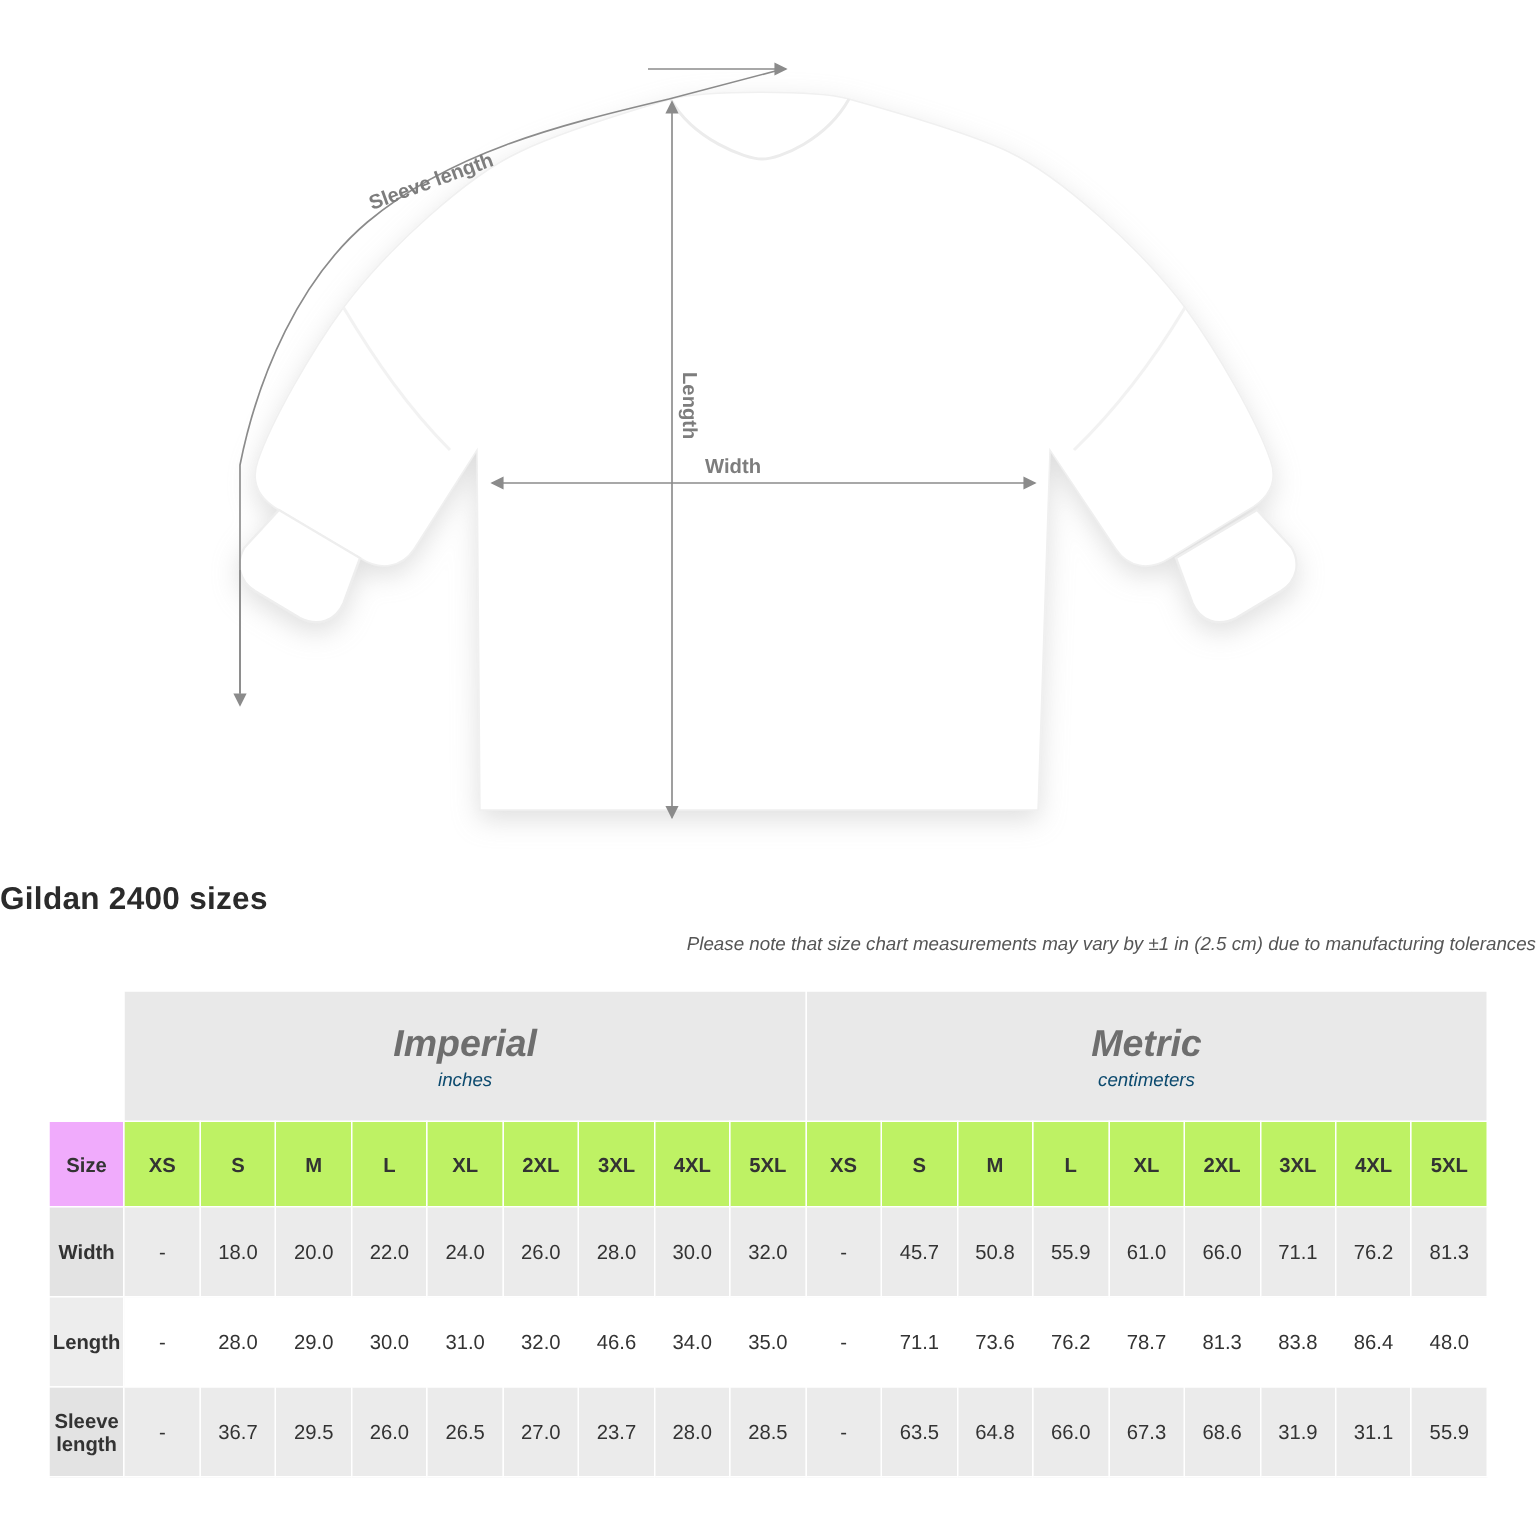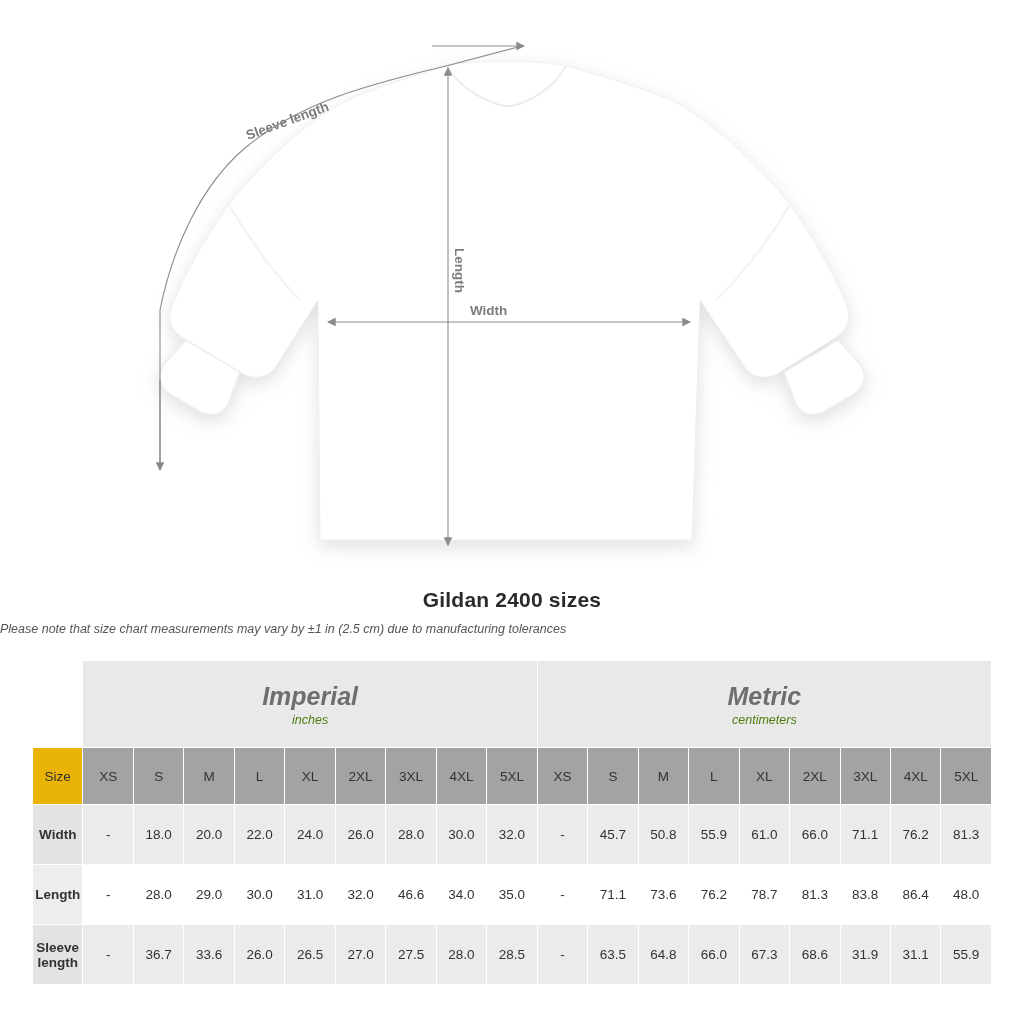--- a/index.html
+++ b/index.html
@@ -25,30 +25,29 @@
     position: relative;
     width: 1024px;
     height: 580px;
   }
   .illustration svg {
     display: block;
   }
 
   
   .chart-title {
-    text-align: center;
     font-size: 21px;
     font-weight: bold;
     color: #2b2b2b;
     margin: 0;
     padding-top: 8px;
     letter-spacing: 0.2px;
   }
   .chart-note {
-    text-align: left;
+    text-align: right;
     font-size: 12.5px;
     font-style: italic;
     color: #555555;
     margin: 10px 0 0 0;
   }
 
   
   .table-wrap {
     margin: 24px 32px 0 32px;
   }
@@ -72,42 +71,42 @@
   .unit-head .u-title {
     font-size: 25px;
     font-style: italic;
     font-weight: bold;
     color: #6e6e6e;
     line-height: 1.25;
   }
   .unit-head .u-sub {
     font-size: 12.5px;
     font-style: italic;
-    color: #4d7c0f;
+    color: #0c4a6e;
   }
   .corner-cell {
     background: #ffffff;
   }
   .row-head {
     background: #eaeaea;
     font-weight: bold;
     color: #3a3a3a;
     height: 59px;
     font-size: 14px;
   }
   .size-head-row td {
-    background: #a3a3a3;
+    background: #bef264;
     height: 56px;
-    font-weight: normal;
+    font-weight: bold;
     font-size: 14px;
     color: #2f2f2f;
   }
   .size-head-row td.label {
-    background: #eab308;
-    font-weight: normal;
+    background: #f0abfc;
+    font-weight: bold;
   }
   tr.band td {
     background: #ebebeb;
     height: 59px;
   }
   tr.band-alt td {
     background: #ffffff;
     height: 59px;
   }
   tr.band td.row-head { background: #e3e3e3; }
@@ -262,25 +261,25 @@
           <td>81.3</td>
           <td>83.8</td>
           <td>86.4</td>
           <td>48.0</td>
         </tr>
 
         <tr class="band">
           <td class="row-head">Sleeve length</td>
           <td>-</td>
           <td>36.7</td>
-          <td>33.6</td>
+          <td>29.5</td>
           <td>26.0</td>
           <td>26.5</td>
           <td>27.0</td>
-          <td>27.5</td>
+          <td>23.7</td>
           <td>28.0</td>
           <td>28.5</td>
           <td>-</td>
           <td>63.5</td>
           <td>64.8</td>
           <td>66.0</td>
           <td>67.3</td>
           <td>68.6</td>
           <td>31.9</td>
           <td>31.1</td>

